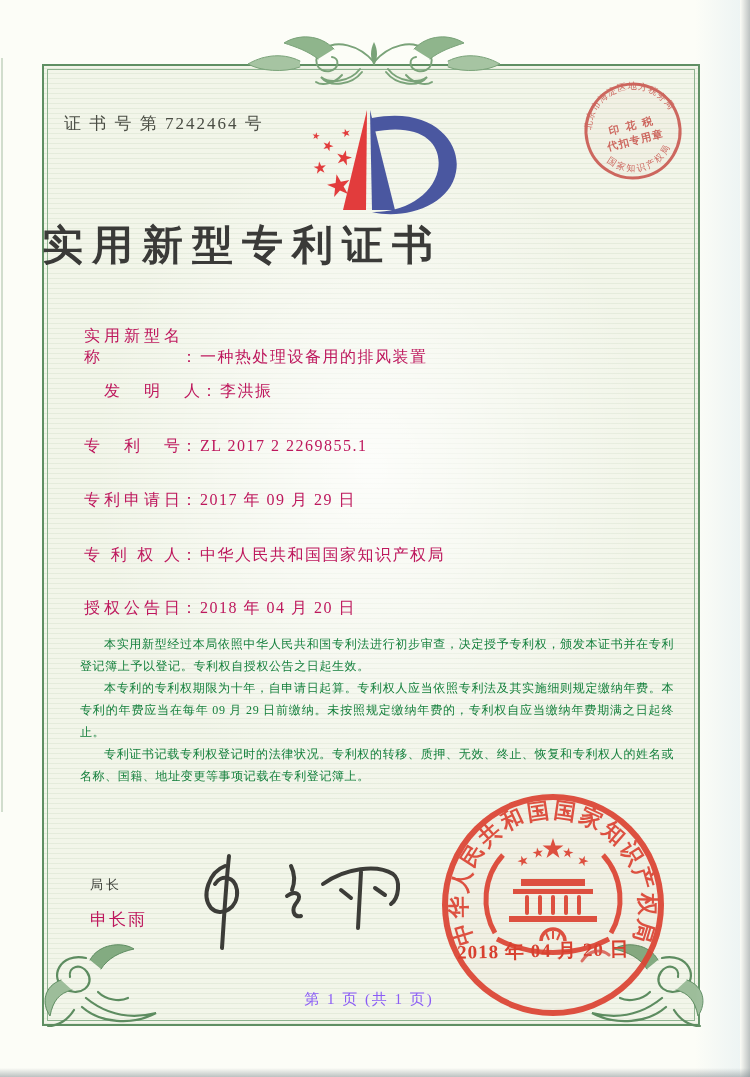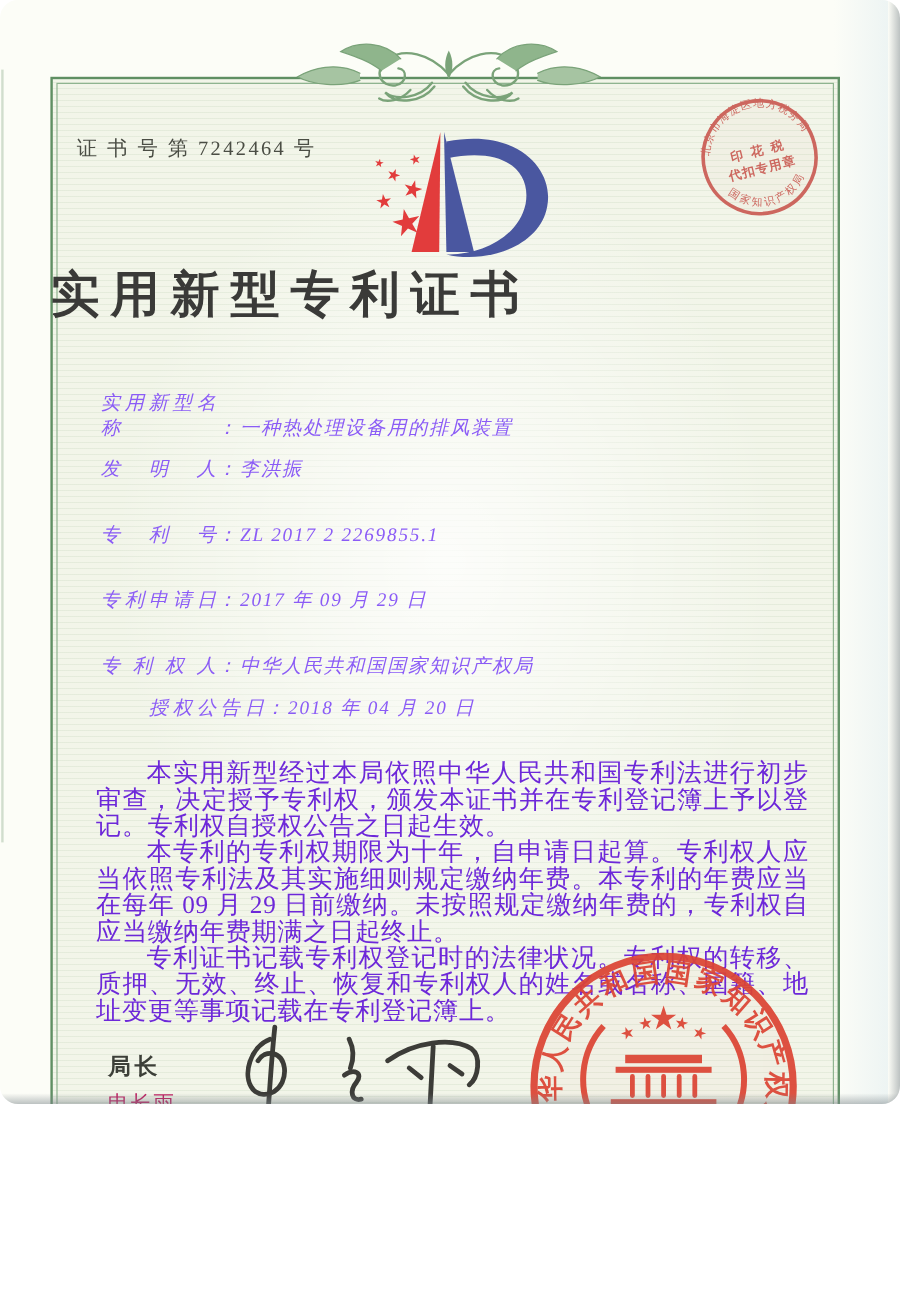--- a/index.html
+++ b/index.html
@@ -1,17 +1,17 @@
 <!DOCTYPE html>
 <html><head>
 <meta charset="utf-8">
 <style>
   html,body{margin:0;padding:0;background:#ffffff;}
-  #app{position:relative;width:750px;height:920px;overflow:hidden;
-       background:#fcfdf7;font-family:"Liberation Serif","DejaVu Serif",serif;color:#3f4239;border-radius:15px;}
+  #app{position:relative;width:750px;height:1077px;overflow:hidden;
+       background:#fcfdf7;font-family:"Liberation Serif","DejaVu Serif",serif;color:#3f4239;}
   
   .edge-right{position:absolute;right:0;top:0;width:10px;height:100%;
       background:linear-gradient(90deg,rgba(125,135,140,0),rgba(125,135,140,.5));}
   .edge-bottom{position:absolute;left:0;bottom:0;width:100%;height:9px;
       background:linear-gradient(180deg,rgba(125,135,140,0),rgba(125,135,140,.5));}
   .edge-left{position:absolute;left:1px;top:58px;width:2px;height:70%;
       background:rgba(110,150,110,.30);}
   .margin-right-tint{position:absolute;right:10px;top:0;width:45px;height:100%;
       background:linear-gradient(90deg,rgba(210,228,236,0),rgba(210,228,236,.35));}
 
@@ -24,31 +24,31 @@
         #f2f5e9;}
   .frame-inner{position:absolute;inset:3px;border:1px solid #8fb490;}
 
   .flourish{position:absolute;pointer-events:none;}
 
   .cert-no{position:absolute;left:64px;top:112px;font-size:17px;letter-spacing:2px;color:#4a4d44;}
   .logo{position:absolute;left:282px;top:106px;}
   .title{position:absolute;left:42px;top:218px;width:654px;text-align:left;
       font-size:41px;font-weight:600;letter-spacing:9px;color:#3a3a38;}
 
-  .field{position:absolute;left:84px;width:580px;font-size:16px;letter-spacing:1px;color:#8b5cf6;font-style:italic;}
+  .field{position:absolute;left:84px;width:580px;font-size:16px;letter-spacing:1px;color:#be185d;}
   .flabel{display:inline-block;width:97px;text-align:justify;text-align-last:justify;vertical-align:bottom;}
   .fcolon{margin:0 2px 0 0;}
   .fvalue{letter-spacing:1.5px;}
-  .f0{top:326px;} .f1{top:381px;} .f2{top:436px;} .f3{top:490px;} .f4{top:545px;} .f5{top:580px;margin-left:40px;}
-
-  .body-text{position:absolute;left:80px;top:633px;width:594px;font-size:21px;
-      line-height:22px;text-align:justify;color:#6d28d9;letter-spacing:0.6px;}
+  .f0{top:326px;} .f1{top:381px;margin-left:20px;} .f2{top:436px;} .f3{top:490px;} .f4{top:545px;} .f5{top:598px;}
+
+  .body-text{position:absolute;left:80px;top:633px;width:594px;font-size:12px;
+      line-height:22px;text-align:justify;color:#15803d;letter-spacing:0.6px;}
   .body-text p{margin:0;text-indent:2em;}
 
-  .signer-title{position:absolute;left:90px;top:876px;font-size:19px;letter-spacing:3px;color:#3c3f38;font-weight:bold;}
+  .signer-title{position:absolute;left:90px;top:876px;font-size:13px;letter-spacing:3px;color:#3c3f38;}
   .signer-name{position:absolute;left:90px;top:908px;font-size:17px;letter-spacing:2px;color:#be185d;}
   .signature{position:absolute;left:195px;top:850px;}
 
   .seal-main{position:absolute;left:436px;top:788px;opacity:.93;}
   .seal-date{position:absolute;left:457px;top:938px;font-size:19px;font-weight:700;
       color:#d8402f;letter-spacing:1px;transform:rotate(-1.2deg);}
   .tax-stamp{position:absolute;left:578px;top:76px;opacity:.88;}
   .stray-mark{position:absolute;left:580px;top:946px;}
 
   .footer{position:absolute;left:42px;top:990px;width:654px;text-align:center;

